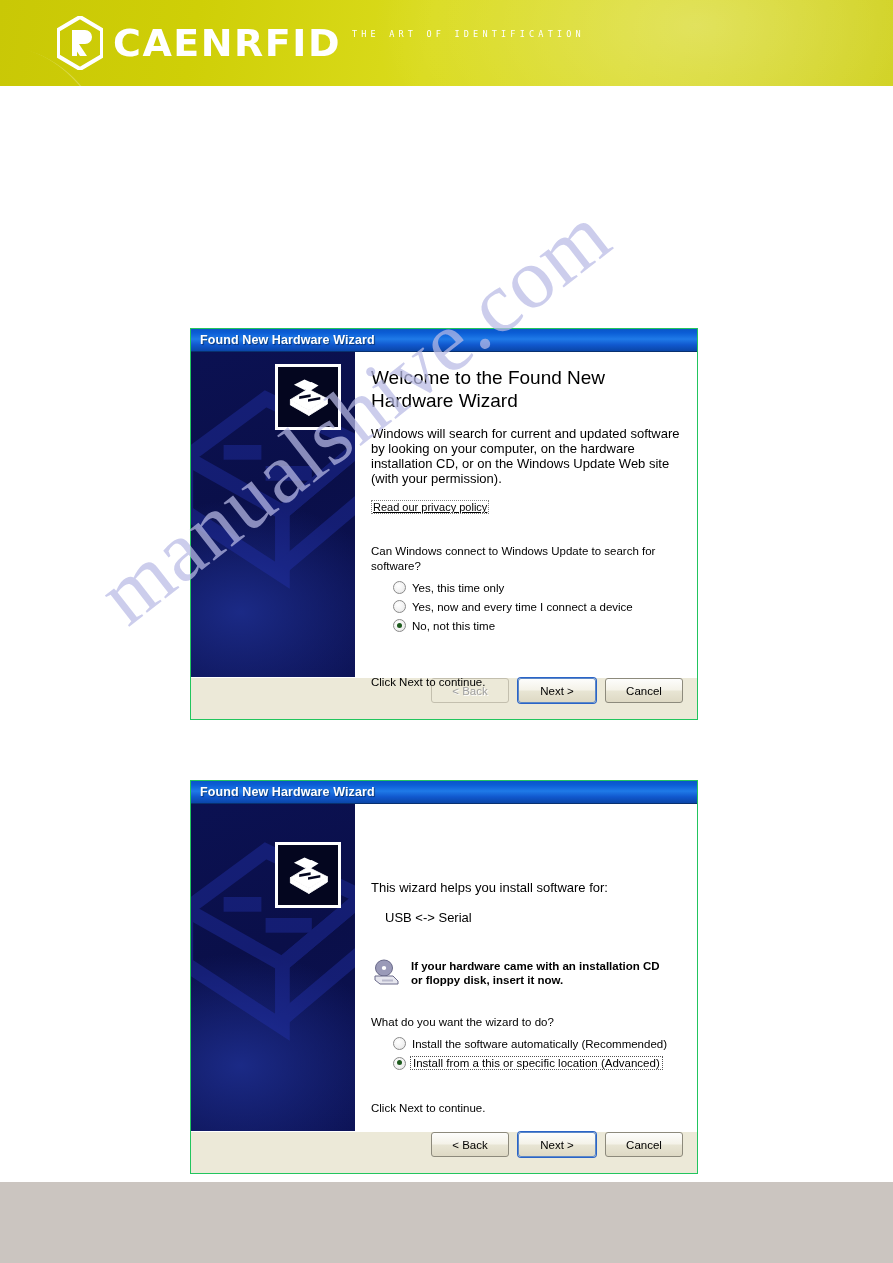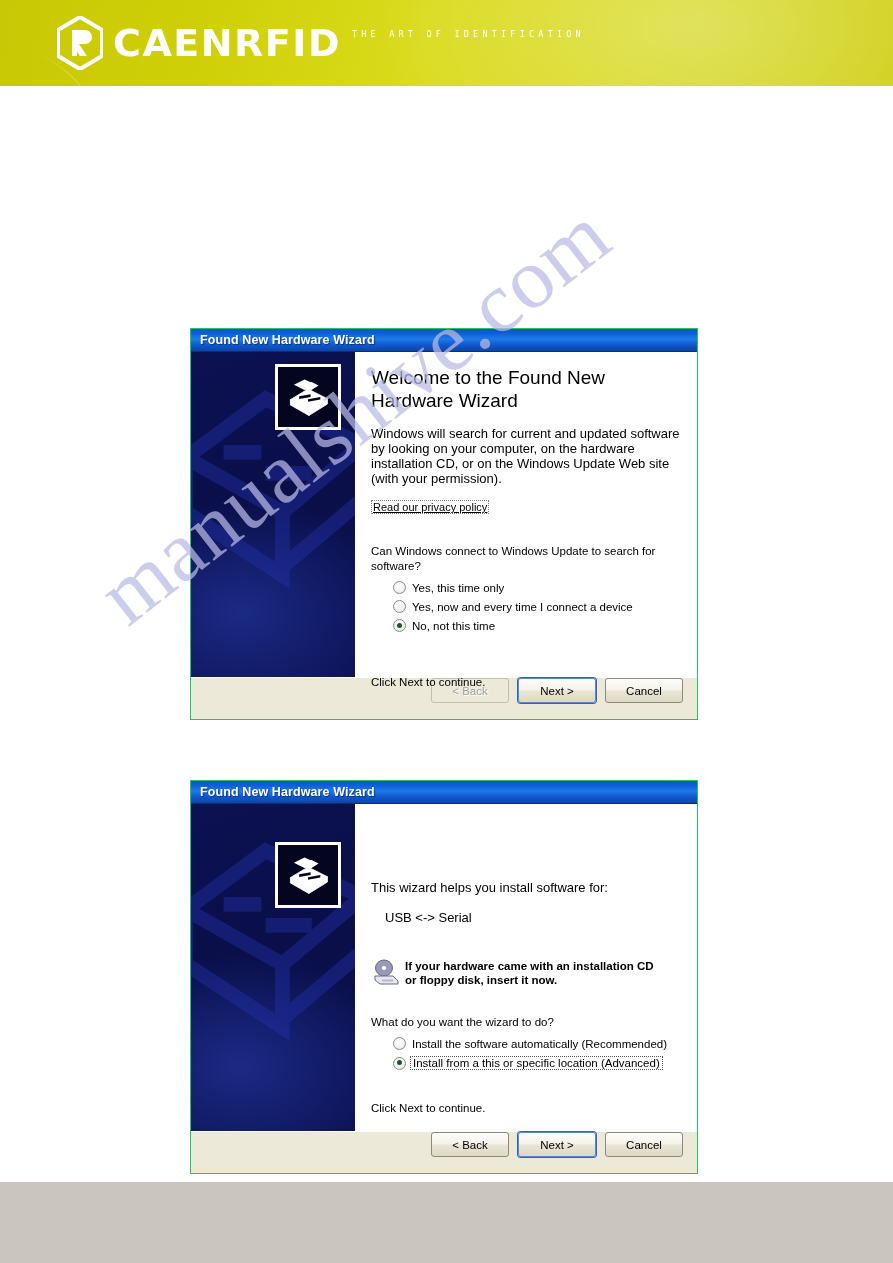--- a/index.html
+++ b/index.html
@@ -155,21 +155,21 @@
   .btn.disabled{color:#a0a0a0;background:#ece9d8;border-color:#c3bfae;text-shadow:1px 1px 0 #fff;}
   .btn.default{box-shadow:0 0 0 1px #2a64c8;border-color:#5d88c6;}
 
   
   #wiz1{left:190px;top:328px;width:506px;}
   #wiz1 .wiz-body{height:325px;}
   #wiz2{left:190px;top:780px;width:506px;}
   #wiz2 .wiz-body{height:327px;}
 
   
-  .cd-row{display:flex;align-items:center;gap:4px;margin-top:34px;}
+  .cd-row{display:flex;align-items:center;gap:10px;margin-top:34px;}
   .cd-icon{width:30px;height:28px;flex:0 0 30px;position:relative;}
   .cd-text{font-size:11.5px;font-weight:bold;color:#000;line-height:14px;}
 </style>
 </head>
 <body>
 
 <div class="brand-header">
   <div class="swoosh sw2"></div>
   <div class="swoosh sw1"></div>
   <div class="swoosh sw3"></div>

